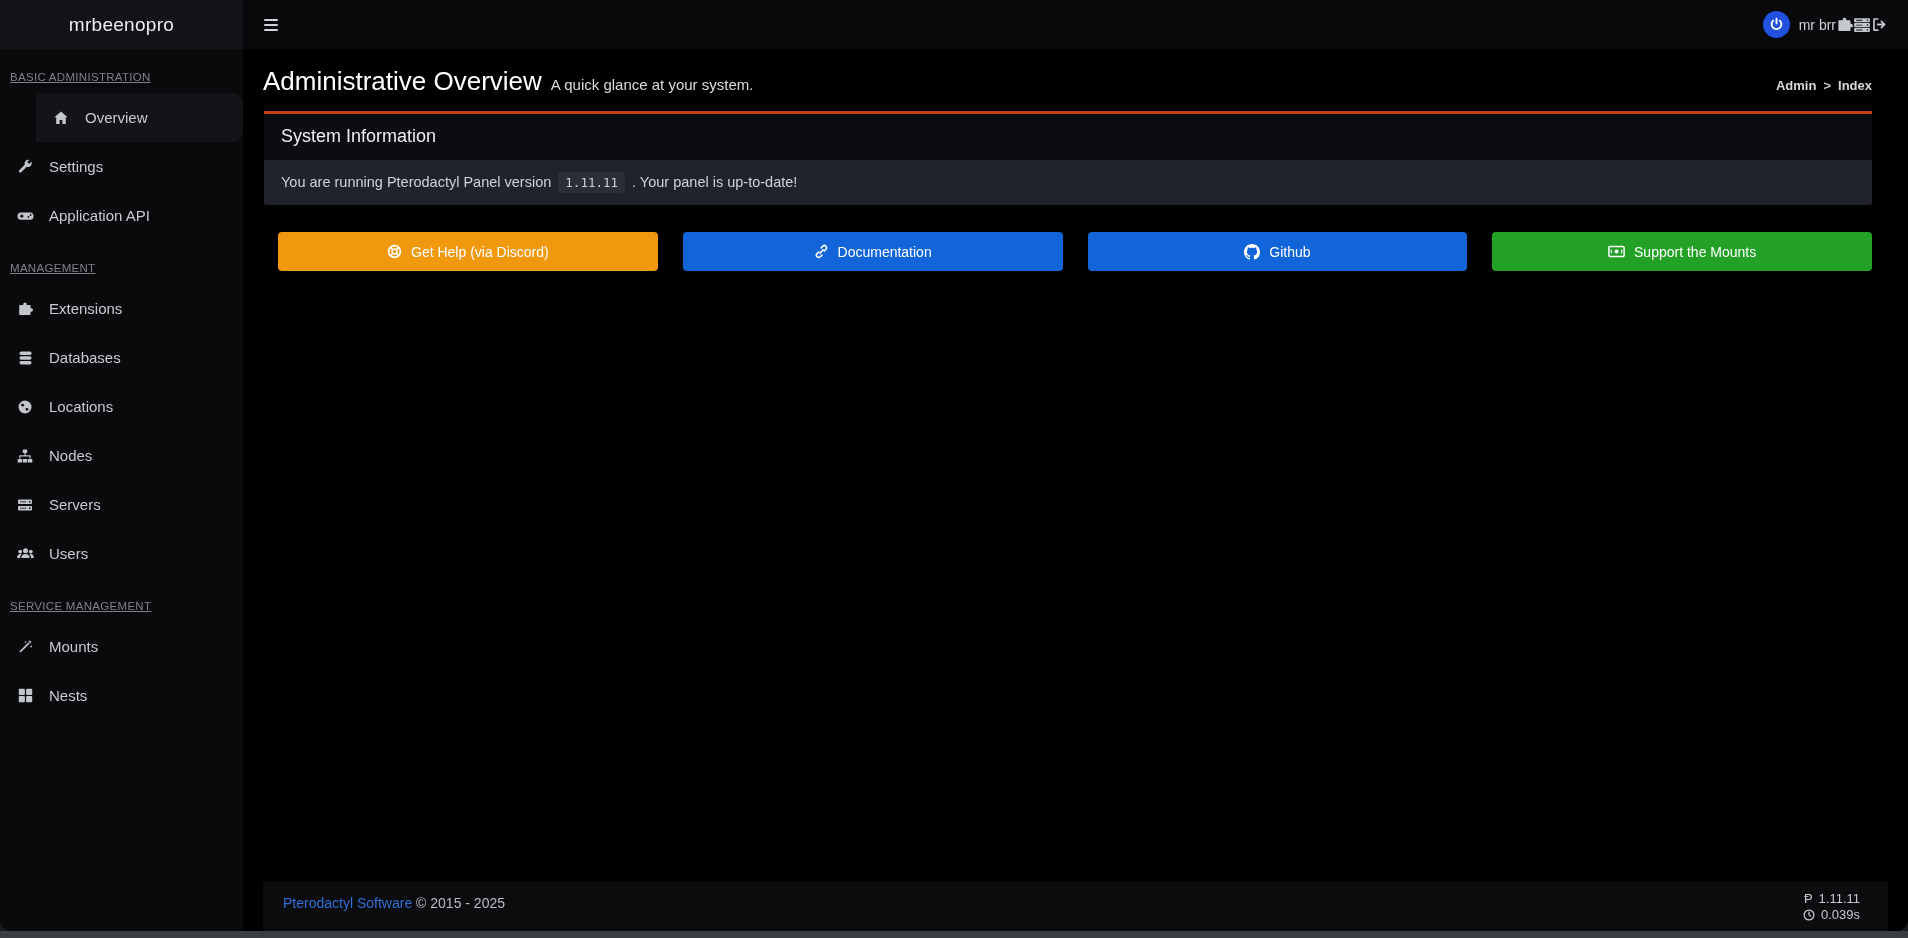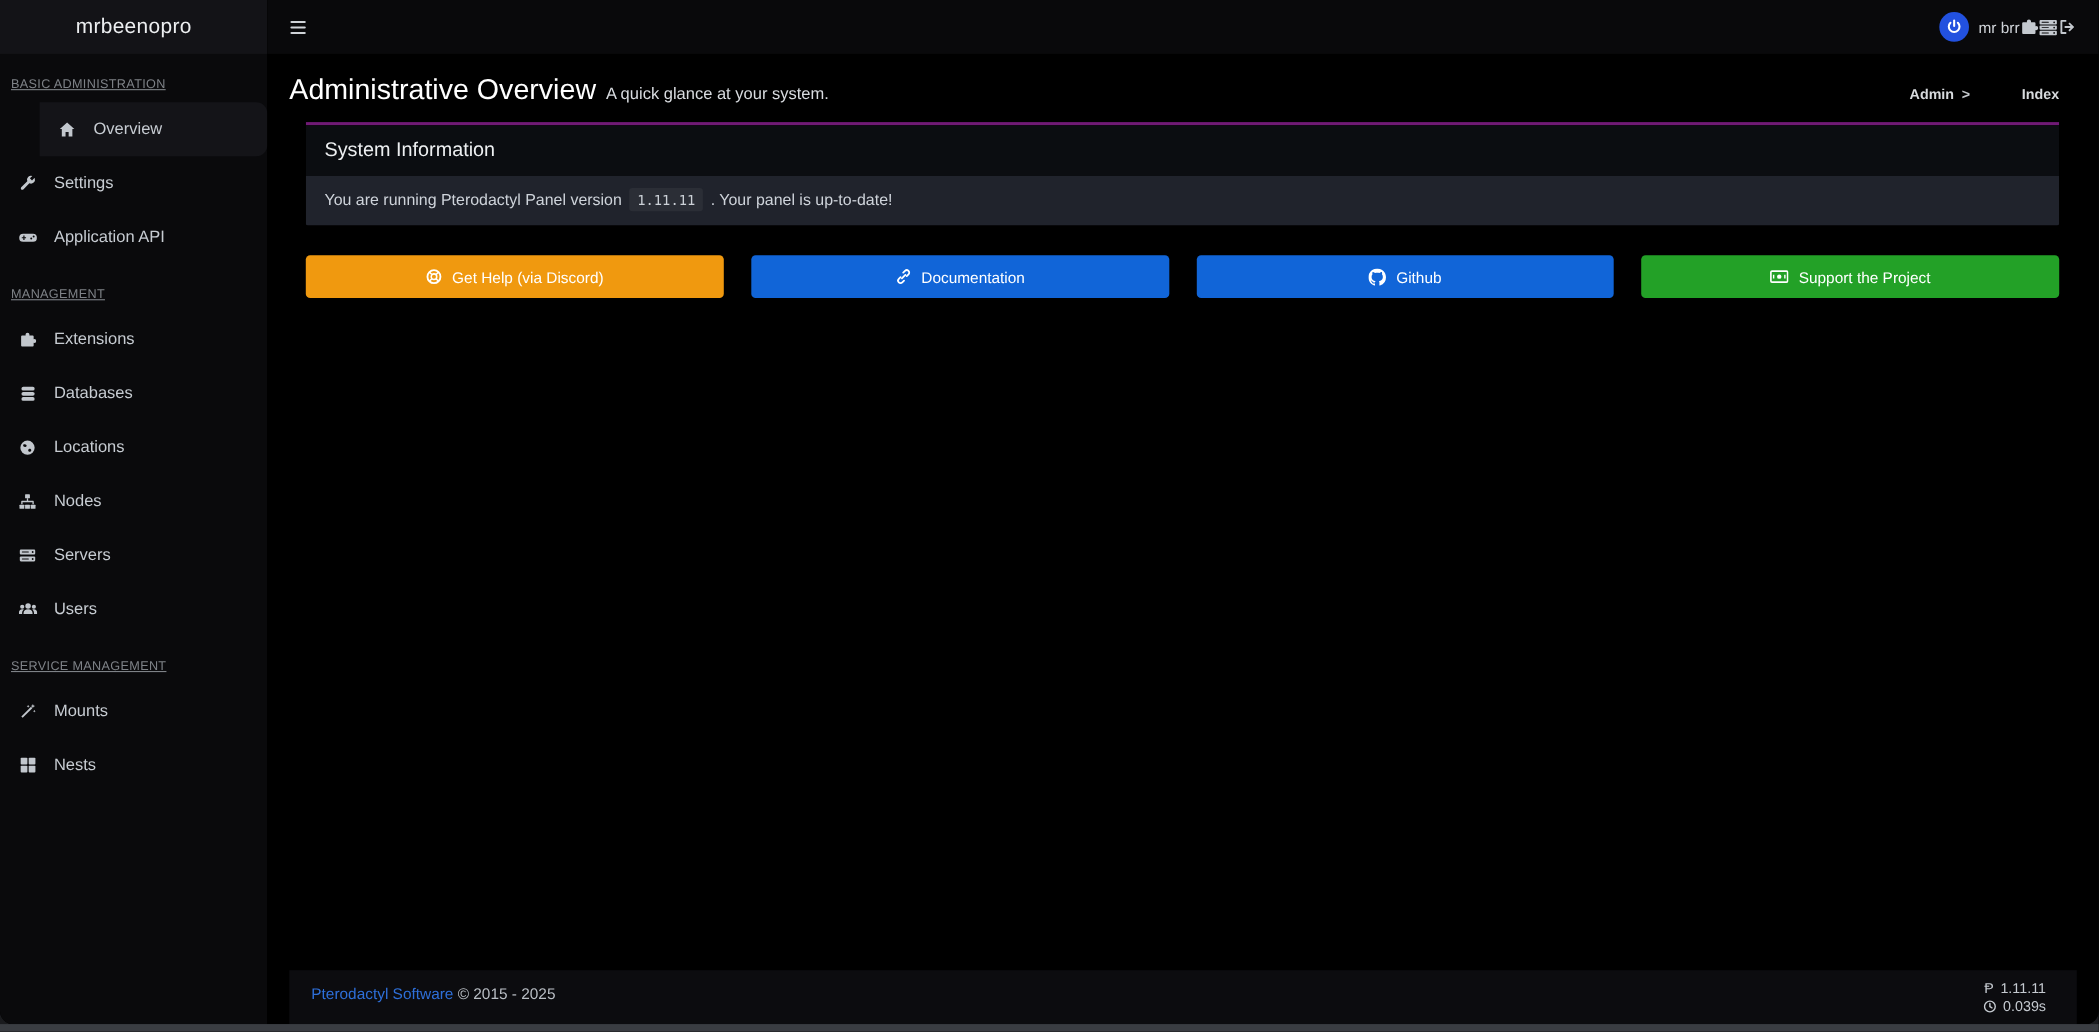--- a/index.html
+++ b/index.html
@@ -35,24 +35,24 @@
   .username { font-size:14px; color:#cfd3d8; }
   .top-icon { color:#c4c9cf; cursor:pointer; display:flex; align-items:center; }
 
   
   .content { flex:1; padding:0 20px; display:flex; flex-direction:column; }
   .page-header { display:flex; align-items:baseline; margin:17px 0 12px 0; }
   .page-title { font-size:26px; font-weight:400; color:#fff; }
   .page-subtitle { font-size:15px; color:#d9dce0; margin-left:9px; }
   .breadcrumb { margin-left:auto; font-size:13px; font-weight:600; color:#d7dadd;
                 display:flex; gap:7px; align-items:baseline; padding-right:16px; }
-  .breadcrumb .crumb { cursor:pointer;margin-left:40px; }
+  .breadcrumb .crumb { cursor:pointer; }
   .breadcrumb .sep { color:#c3c7cb; cursor:default; }
 
-  .panel { margin:2px 16px 0 15px; border-top:3px solid #701a75; border-radius:0 0 2px 2px; overflow:hidden; }
+  .panel { margin:2px 16px 0 1px; border-top:3px solid #c2410c; border-radius:0 0 2px 2px; overflow:hidden; }
   .panel-header { background:#0b0d11; padding:12px 17px 13px; font-size:18px; color:#edeff1; }
   .panel-body { background:#20232c; padding:14px 17px 15px; font-size:14.5px; color:#ced3da; }
   .code-badge { font-family:"DejaVu Sans Mono", monospace; font-size:12.5px; background:#2b2e36;
                 color:#ccd1d7; padding:3px 7px; border-radius:3px; margin:0 3px; }
 
   .button-row { display:flex; gap:25px; margin:27px 16px 0 15px; }
   .btn { flex:1; height:39px; border:none; border-radius:4px; color:#fff; font-size:14px;
          font-weight:500; font-family:"Liberation Sans", sans-serif;
          display:flex; align-items:center; justify-content:center; gap:9px; cursor:pointer; }
   .btn .bicon { display:flex; align-items:center; }
@@ -309,21 +309,21 @@
             <span>Github</span>
           </button>
           <button class="btn btn-success">
             <span class="bicon">
               <svg width="17" height="15" viewBox="0 0 17 14" fill="none" stroke="#fff">
                   <rect x="0.9" y="2" width="15.2" height="10" rx="1" stroke-width="1.5"></rect>
                   <circle cx="8.5" cy="7" r="2" fill="#fff" stroke="none"></circle>
                   <path d="M3.4 5.3v3.4M13.6 5.3v3.4" stroke-width="1.3"></path>
                 </svg>
             </span>
-            <span>Support the Project</span>
+            <span>Support the Mounts</span>
           </button>
         </div>
 
         <div class="footer">
           <div class="footer-left">
             <a>Pterodactyl Software</a>
             <span> © 2015 - 2025</span>
           </div>
           <div class="footer-right">
             <div class="frow">

